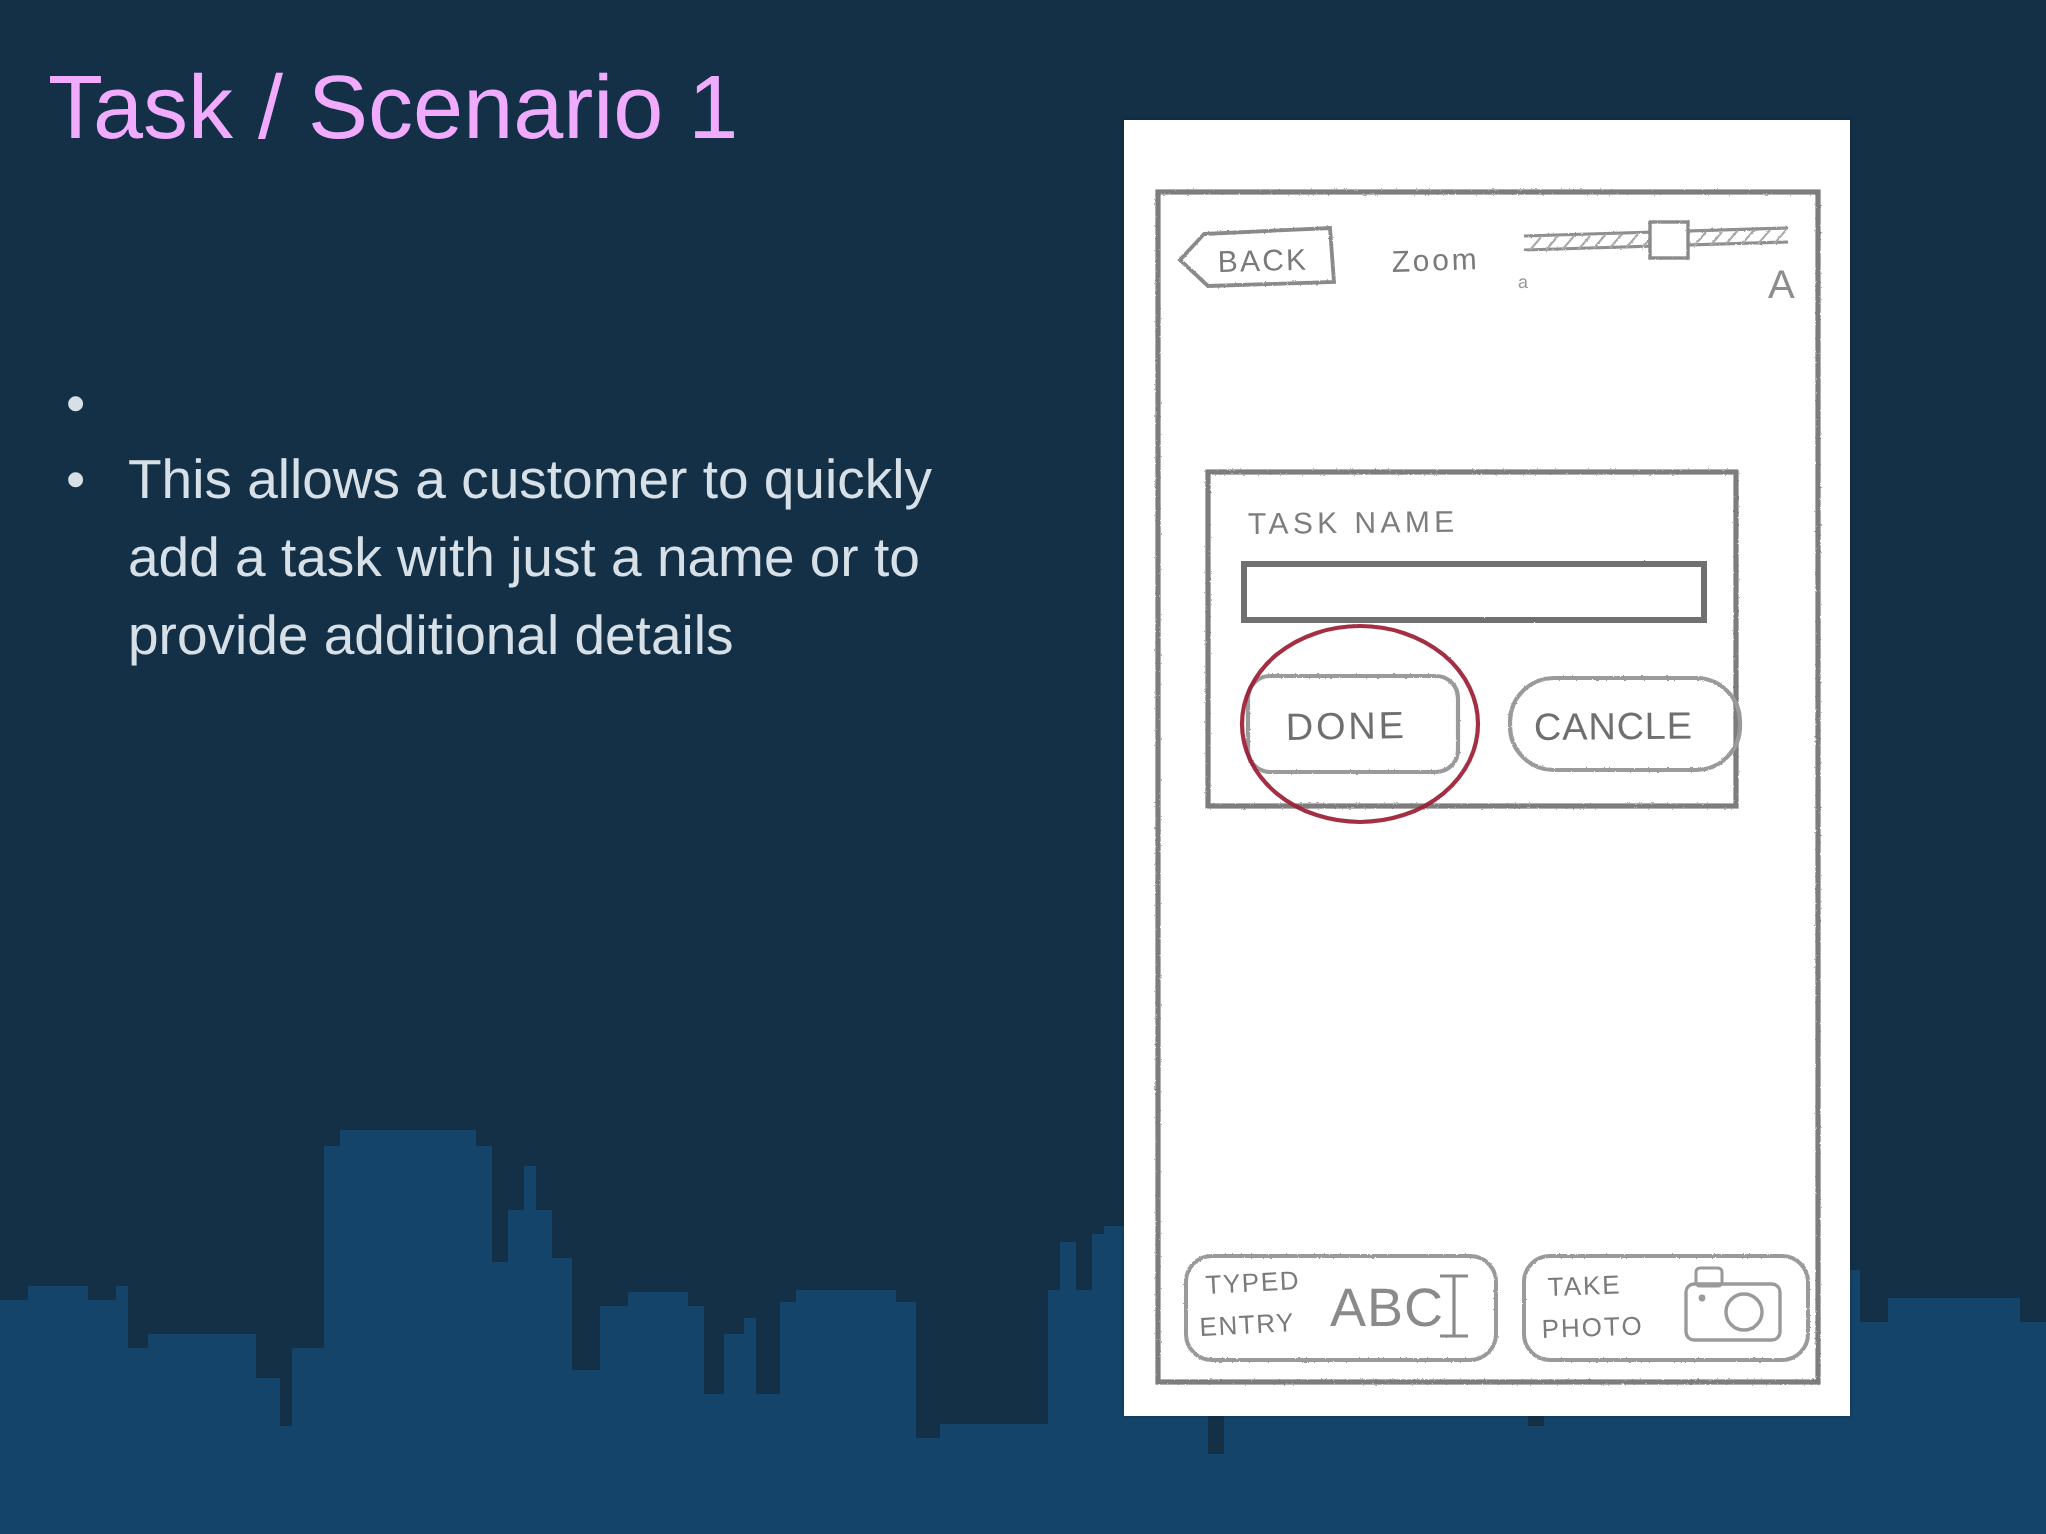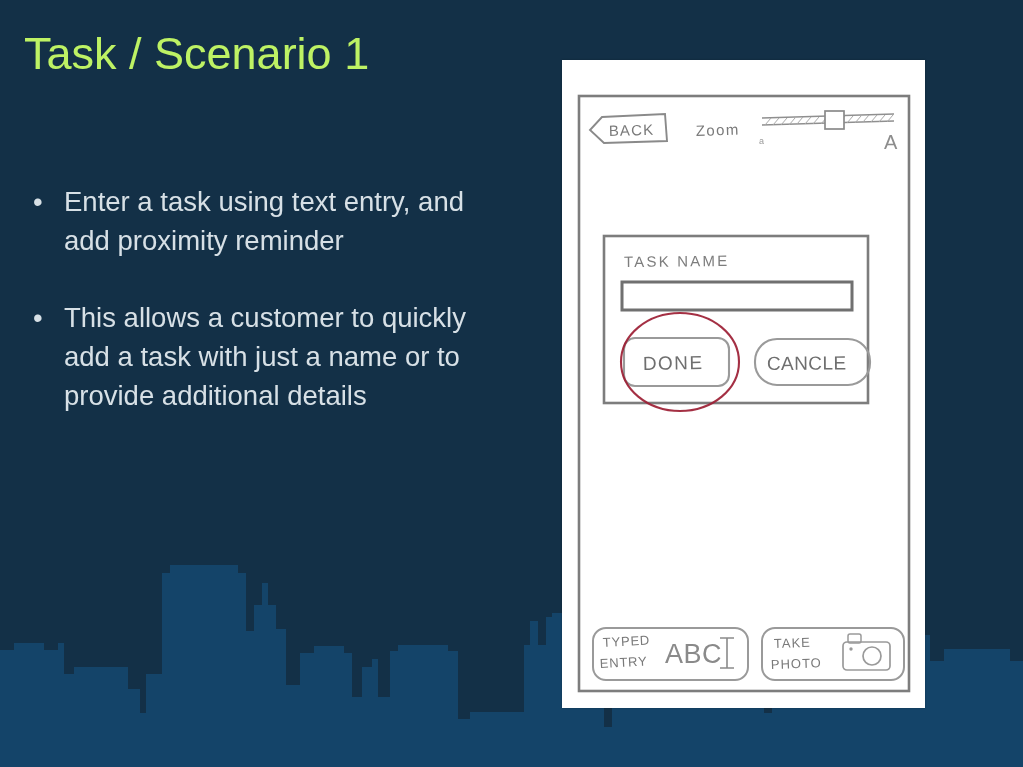--- a/index.html
+++ b/index.html
@@ -27,21 +27,21 @@
     pointer-events: none;
   }
 
   
   #slide-title {
     position: absolute;
     left: 24px;
     top: 28px;
     font-size: 45px;
     font-weight: normal;
-    color: #bef264;
+    color: #f0abfc;
     letter-spacing: 0px;
     z-index: 3;
     white-space: nowrap;
   }
 
   #bullet-list {
     position: absolute;
     left: 24px;
     top: 182px;
     width: 490px;
@@ -109,21 +109,20 @@
            L806 126 L820 126 L820 118 L840 118 L840 112 L862 112 L862 98 L876 98
            L876 92 L920 92 L920 98 L930 98 L930 124 L944 124 L944 112 L1010 112
            L1010 124 L1023 124 L1023 230 Z"></path>
 </svg>
 
 <h1 id="slide-title">Task / Scenario 1</h1>
 
 <ul id="bullet-list">
   <li class="bullet-item">
     <span class="bullet-marker">•</span>
-    <span class="bullet-text">Enter a task using text entry, and add proximity reminder</span>
   </li>
   <li class="bullet-item">
     <span class="bullet-marker">•</span>
     <span class="bullet-text">This allows a customer to quickly add a task with just a name or to provide additional details</span>
   </li>
 </ul>
 
 <div id="sketch-photo">
   <svg id="sketch-svg" viewBox="0 0 363 648">
     <defs>

